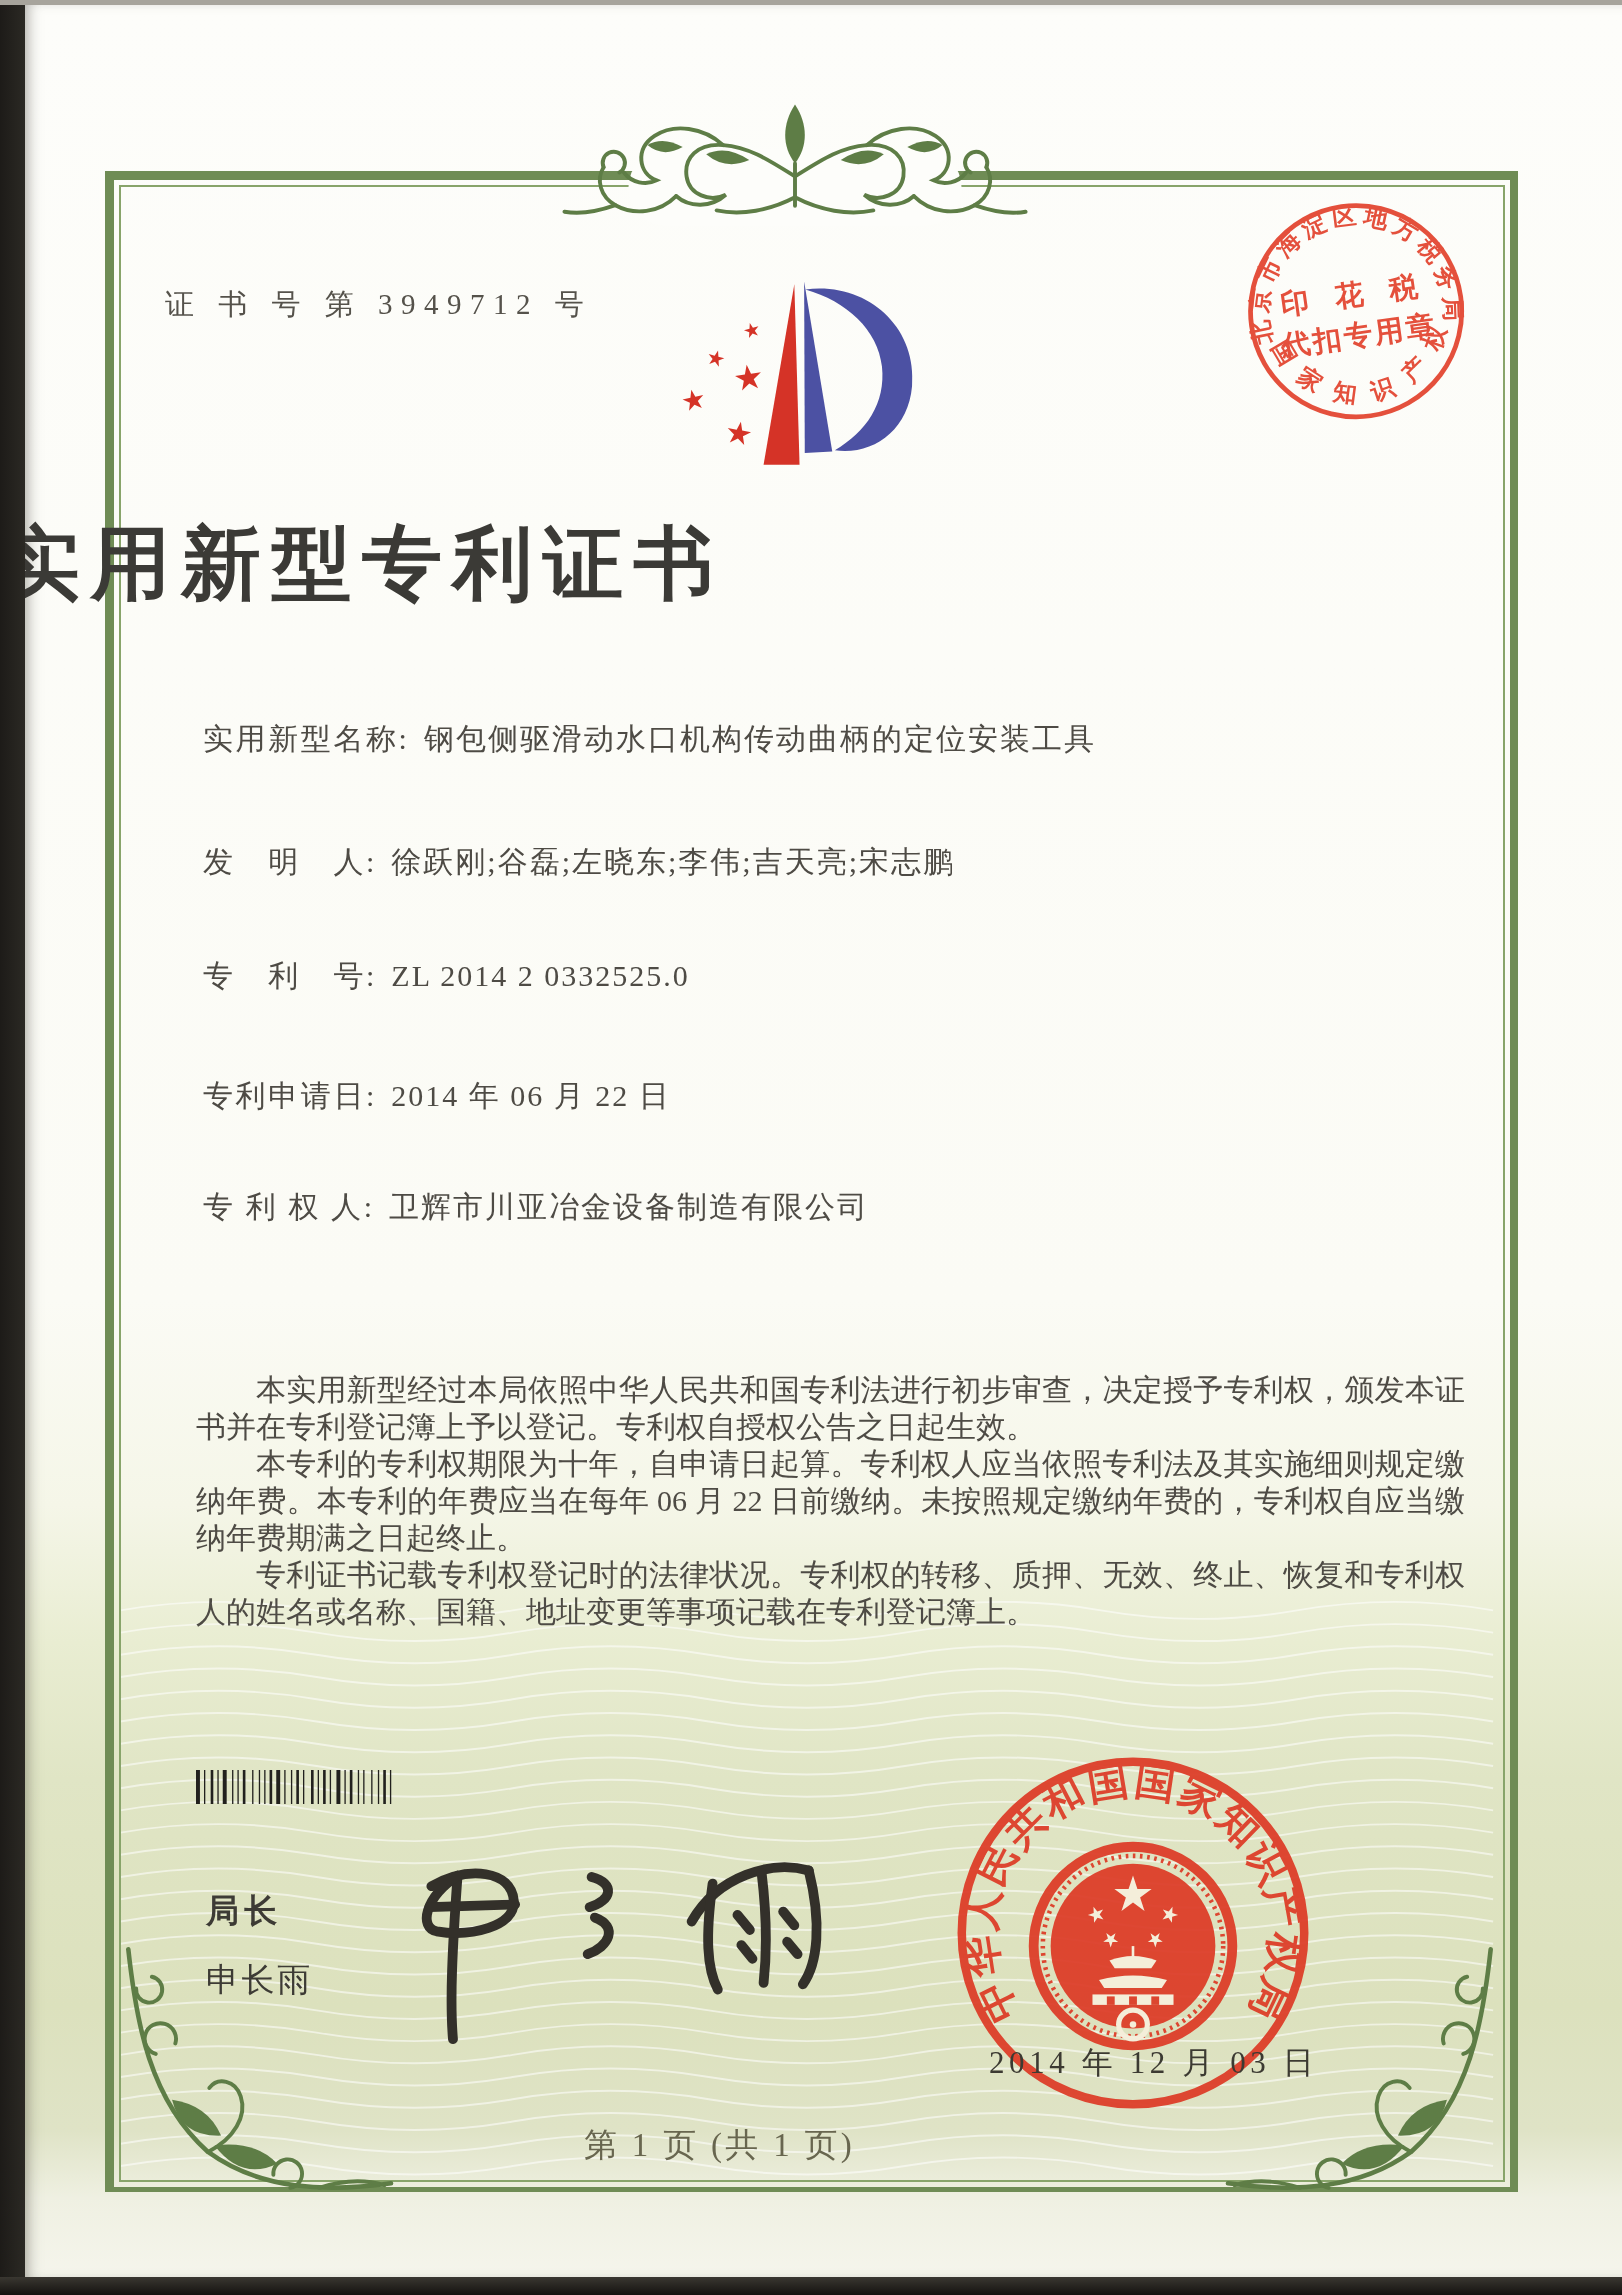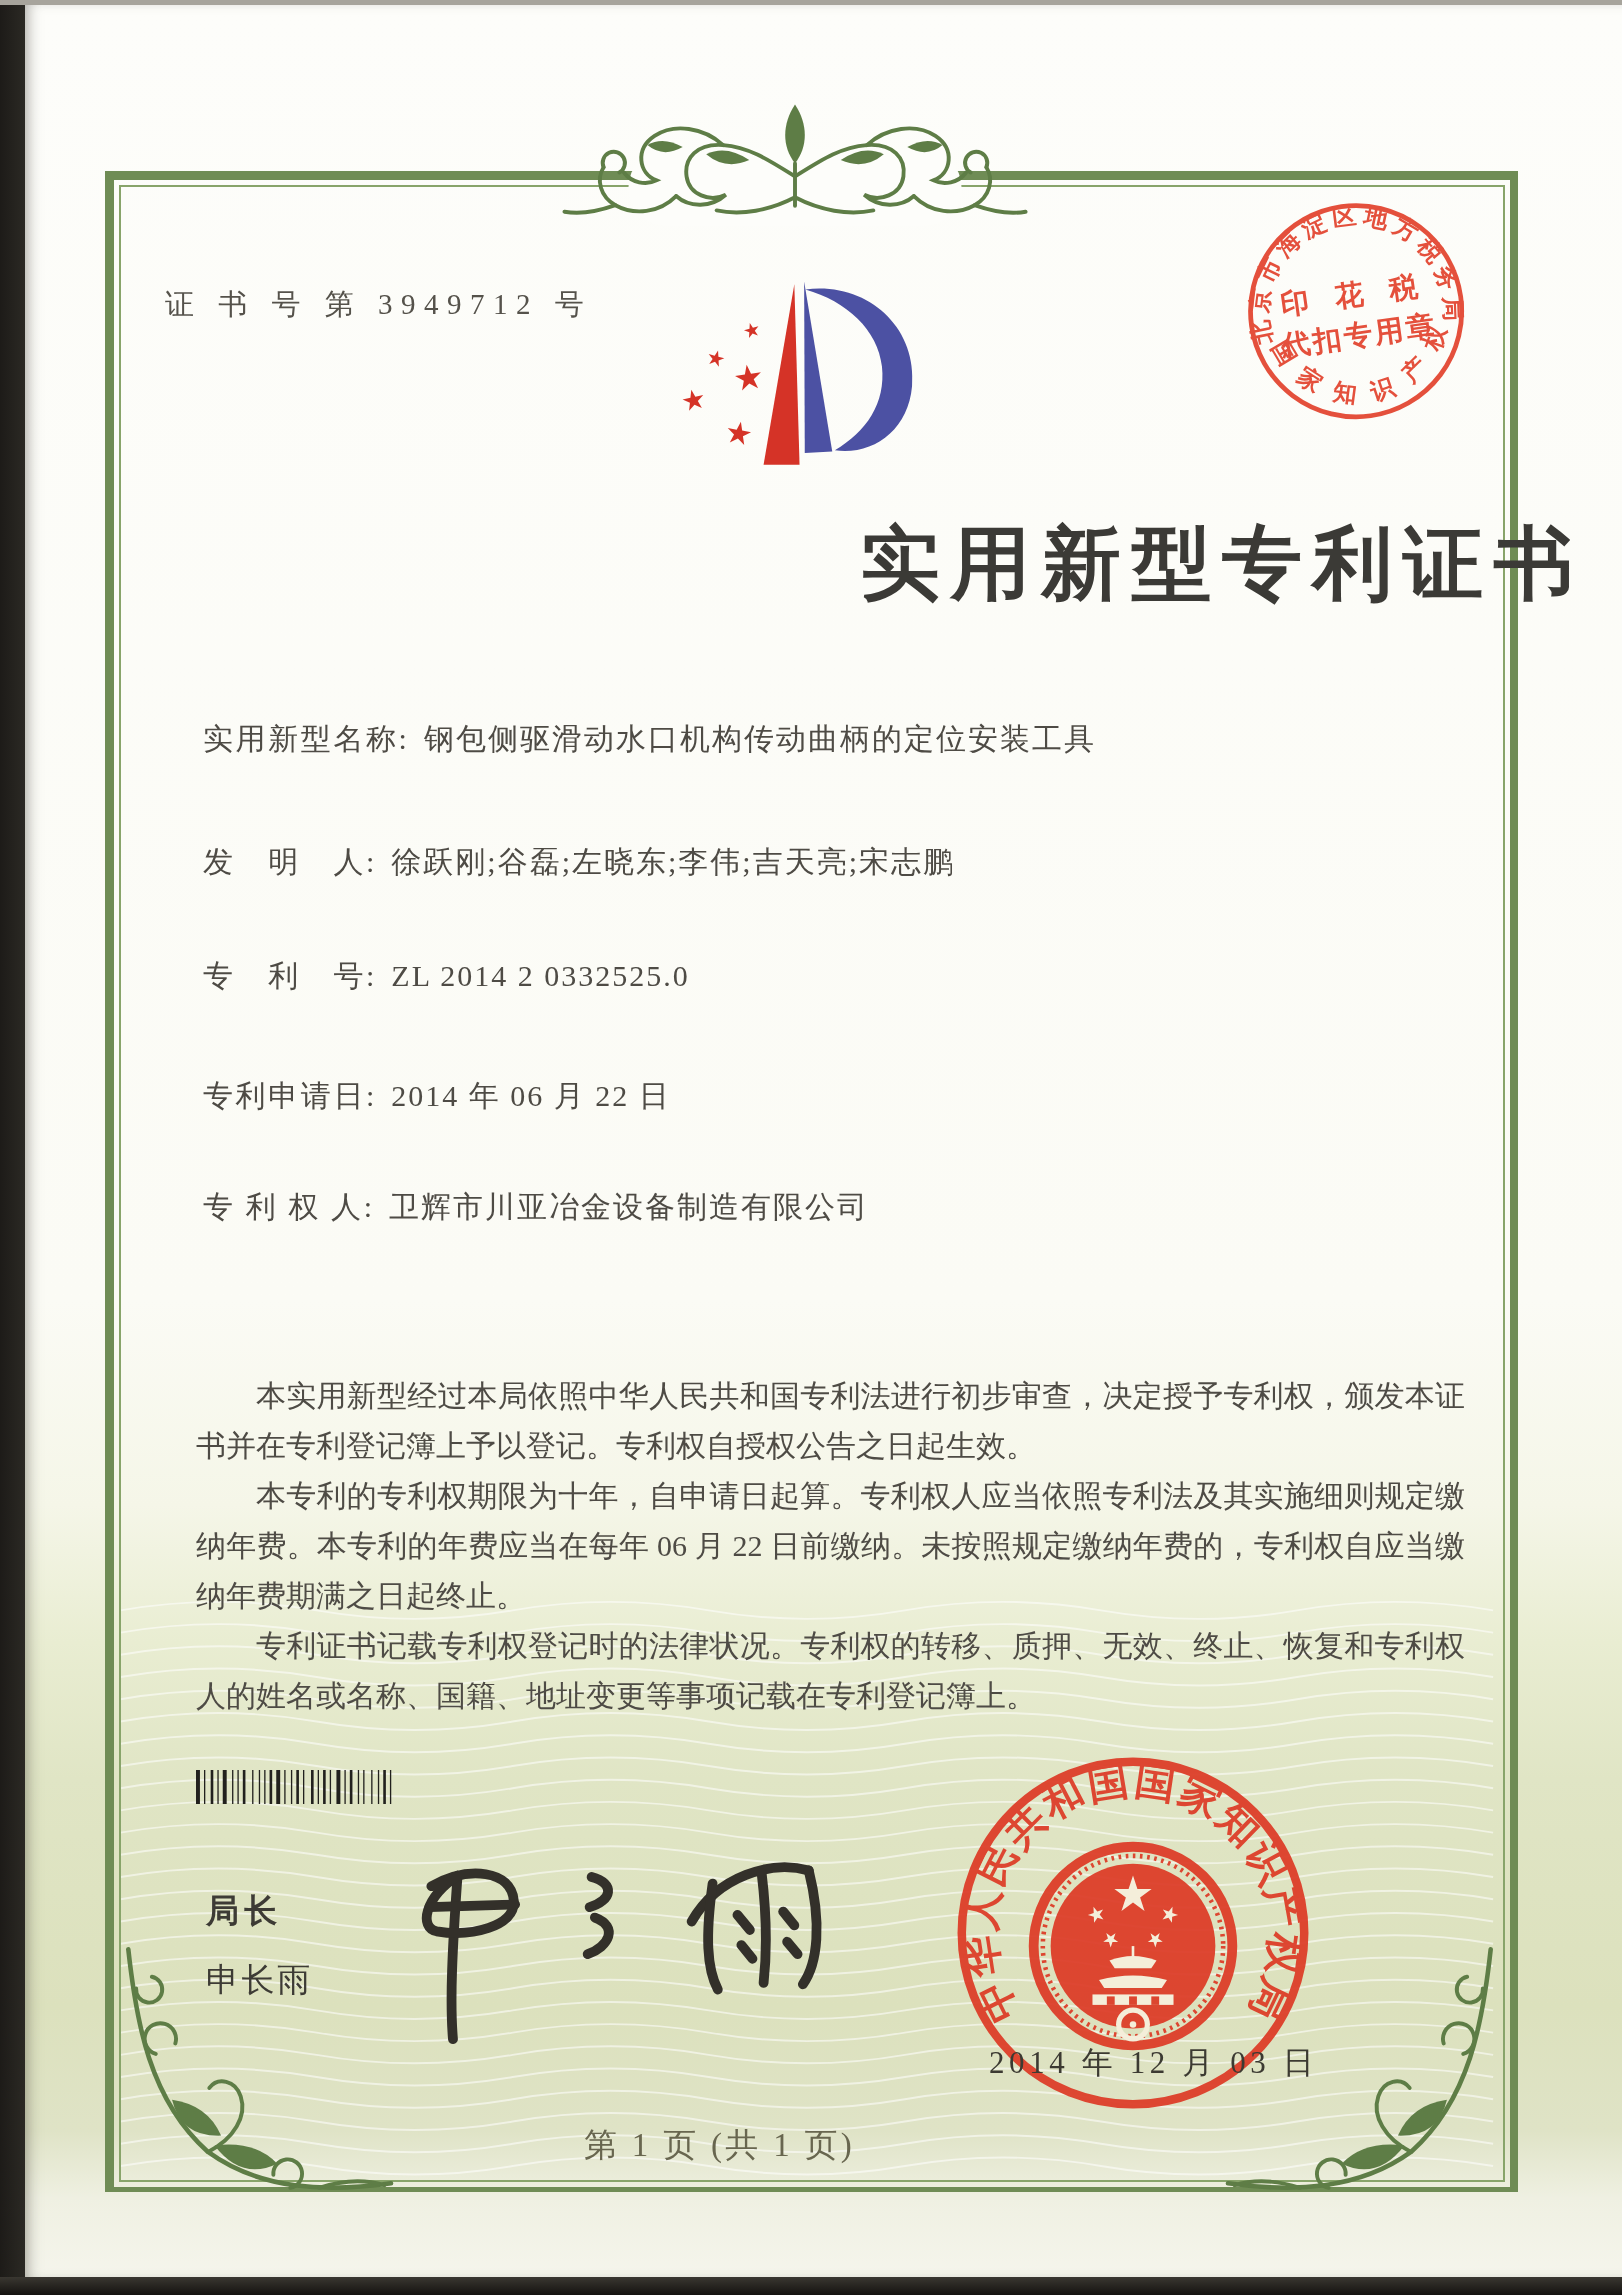--- a/index.html
+++ b/index.html
@@ -15,26 +15,26 @@
     box-shadow:inset 9.2px 0 14.4px -7.8px rgba(80,78,70,.55);}
   
   .frame-outer{position:absolute;left:105px;top:171px;width:1413px;height:2021px;box-sizing:border-box;
     border-style:solid;border-color:#6f8c55;border-width:9.8px 8.5px 5.2px 9.8px;}
   .frame-inner{position:absolute;inset:4.6px;border:2px solid #88a46a;}
   svg.layer{position:absolute;overflow:visible;}
   .green-ink{stroke:#5e7d46;fill:none;stroke-width:6;stroke-linecap:round;}
   .green-fill{fill:#5e7d46;stroke:none;}
   
   .certno{position:absolute;left:165px;top:285px;font-size:29px;letter-spacing:8.5px;color:#55524b;white-space:nowrap;}
-  .title{position:absolute;left:0;right:39px;top:511px;text-align:right;font-size:80px;font-weight:700;
+  .title{position:absolute;left:0;right:39px;top:511px;text-align:left;font-size:80px;font-weight:700;
          letter-spacing:10.5px;color:#3b3a36;white-space:nowrap;}
   .field{position:absolute;left:203px;font-size:30px;color:#4e4b45;white-space:nowrap;}
   .field .flabel{letter-spacing:2.6px;}
   .field .fvalue{margin-left:14.4px;letter-spacing:2px;}
-  .paras{position:absolute;left:196px;width:1269px;top:1371px;font-size:30px;line-height:50px;
+  .paras{position:absolute;left:196px;width:1269px;top:1371px;font-size:30px;line-height:37px;
          color:#4e4b45;text-align:justify;}
   .paras p{margin:0;text-indent:2em;}
   .barcode{position:absolute;left:196px;top:1770px;width:198px;height:34px;}
   .sig-title{position:absolute;left:206px;top:1889px;font-size:33px;font-weight:700;color:#3d3b35;letter-spacing:5.2px;}
   .sig-name{position:absolute;left:206px;top:1958px;font-size:33px;font-weight:400;color:#3d3b35;letter-spacing:2.6px;}
   .seal-date{position:absolute;left:989px;top:2042px;font-size:31px;color:#3c3a32;letter-spacing:4.6px;white-space:nowrap;}
   .footer{position:absolute;left:584px;top:2123px;font-size:33px;color:#68664f;letter-spacing:3.3px;white-space:nowrap;}
   .stamp-wrap{position:absolute;left:1239px;top:194px;width:235px;height:235px;transform:rotate(-8deg);}
   .seal-wrap{position:absolute;left:950px;top:1750px;width:366px;height:366px;opacity:.93;}
   .sigsvg{position:absolute;left:366px;top:1831px;width:497px;height:249px;}

